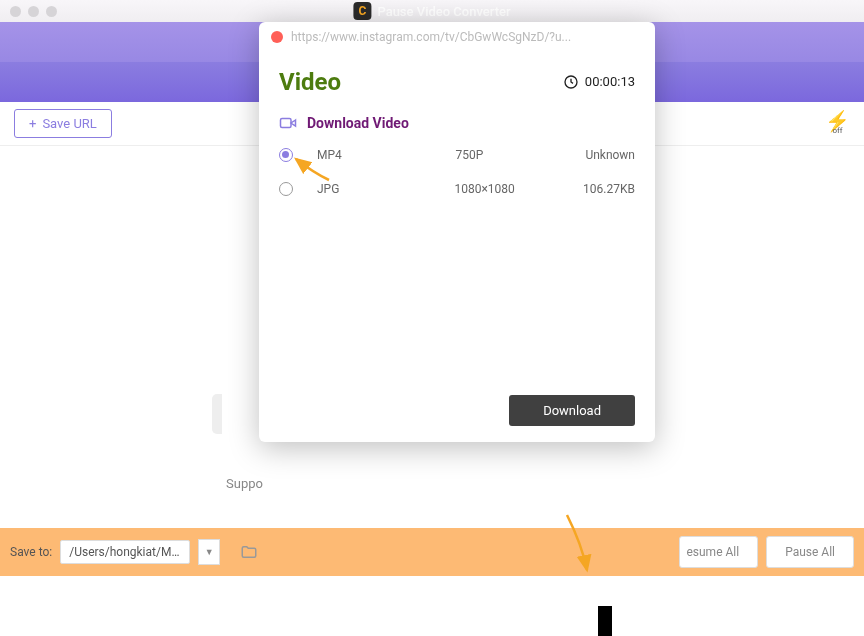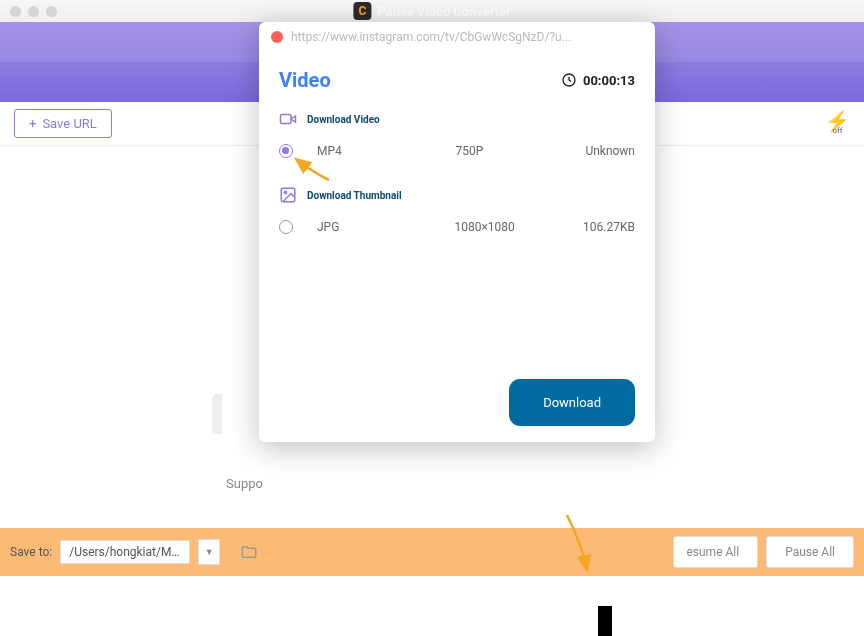--- a/index.html
+++ b/index.html
@@ -35,39 +35,39 @@
     
     .bottom-blackbar { position: absolute; left: 598px; bottom: 0; width: 14px; height: 30px; background: #000; }
     
     
     .modal { position: absolute; top: 22px; left: 259px; width: 396px; height: 420px; background: #fff; border-radius: 6px; box-shadow: 0 6px 30px rgba(0,0,0,0.25); display: flex; flex-direction: column; }
     .modal-header { display: flex; align-items: center; padding: 8px 12px; gap: 8px; }
     .modal-close { width: 12px; height: 12px; border-radius: 50%; background: #ff5f57; flex-shrink: 0; cursor: pointer; }
     .modal-url { font-size: 12px; color: #bbb; white-space: nowrap; overflow: hidden; text-overflow: ellipsis; }
     
     .modal-title-row { display: flex; align-items: center; justify-content: space-between; padding: 16px 20px 12px 20px; }
-    .modal-title { font-size: 20px; font-weight: 700; color: #3b82f6; }
-    .modal-duration { display: flex; align-items: flex-end; gap: 6px; font-size: 13px; font-weight: 700; color: #222; }
+    .modal-title { font-size: 24px; font-weight: 700; color: #4d7c0f; }
+    .modal-duration { display: flex; align-items: flex-start; gap: 6px; font-size: 13px; font-weight: 400; color: #222; }
     
     .section-header { display: flex; align-items: center; gap: 10px; padding: 6px 20px; }
     .section-icon { width: 18px; height: 18px; color: #8b7de0; }
-    .section-title { font-size: 10px; font-weight: 700; color: #0c4a6e; }
+    .section-title { font-size: 14px; font-weight: 700; color: #701a75; }
     
     .option-row { display: flex; align-items: center; padding: 10px 20px; gap: 24px; }
     .radio { width: 14px; height: 14px; border-radius: 50%; border: 1.5px solid #999; position: relative; cursor: pointer; flex-shrink: 0; }
     .radio.selected { border-color: #8b7de0; }
     .radio.selected::after { content: ''; position: absolute; left: 2px; top: 2px; width: 7px; height: 7px; border-radius: 50%; background: #8b7de0; }
     .option-col { font-size: 12px; color: #666; }
     .option-col.format { width: 130px; }
     .option-col.res { width: 120px; }
     .option-col.size { flex: 1; text-align: right; }
     
     .modal-spacer { flex: 1; }
     .modal-footer { padding: 16px 20px; display: flex; justify-content: flex-end; }
-    .download-btn { background: #0369a1; color: #fff; border: none; padding: 16px 34px; border-radius: 11px; font-size: 13px; cursor: pointer; }
+    .download-btn { background: #404040; color: #fff; border: none; padding: 8px 34px; border-radius: 3px; font-size: 13px; cursor: pointer; }
     
     
     .arrow { position: absolute; pointer-events: none; }
     .arrow svg { overflow: visible; }
   </style>
 </head>
 <body>
 
 <div class="titlebar">
   <div class="traffic-lights">
@@ -112,21 +112,21 @@
 </div>
 
 <div class="footer">
   <span class="save-label">Save to:</span>
   <div class="save-path">/Users/hongkiat/Movies/...</div>
   <div class="save-dropdown">▼</div>
   <svg class="footer-folder-icon" viewBox="0 0 24 24" fill="none" stroke="currentColor" stroke-width="2">
       <path d="M3 7a2 2 0 012-2h4l2 2h8a2 2 0 012 2v8a2 2 0 01-2 2H5a2 2 0 01-2-2V7z"></path>
     </svg>
   <div class="footer-spacer"></div>
-  <button class="footer-btn" style="padding-left:12px">esume All</button>
+  <button class="footer-btn" style="padding-left:6px">esume All</button>
   <button class="footer-btn">Pause All</button>
 </div>
 
 <div class="bottom-blackbar"></div>
 
 <div class="modal">
   <div class="modal-header">
     <div class="modal-close"></div>
     <div class="modal-url">https://www.instagram.com/tv/CbGwWcSgNzD/?u...</div>
   </div>
@@ -150,28 +150,20 @@
     <div class="section-title">Download Video</div>
   </div>
 
   <div class="option-row">
     <div class="radio selected"></div>
     <div class="option-col format">MP4</div>
     <div class="option-col res">750P</div>
     <div class="option-col size">Unknown</div>
   </div>
 
-  <div class="section-header" style="margin-top:12px">
-    <svg class="section-icon" viewBox="0 0 24 24" fill="none" stroke="currentColor" stroke-width="2">
-        <rect x="3" y="3" width="18" height="18" rx="2"></rect>
-        <circle cx="8.5" cy="8.5" r="1.5"></circle>
-        <polyline points="21,15 16,10 5,21"></polyline>
-      </svg>
-    <div class="section-title">Download Thumbnail</div>
-  </div>
 
   <div class="option-row">
     <div class="radio"></div>
     <div class="option-col format">JPG</div>
     <div class="option-col res">1080×1080</div>
     <div class="option-col size">106.27KB</div>
   </div>
 
   <div class="modal-spacer"></div>
 

